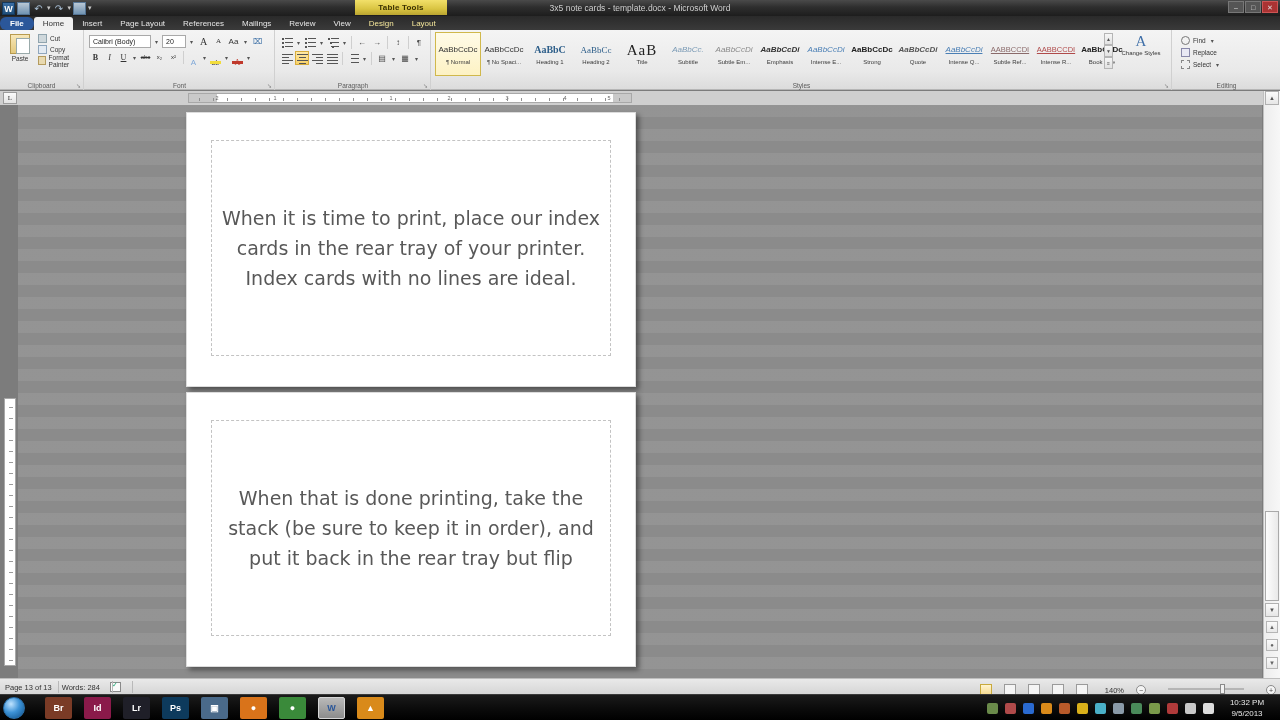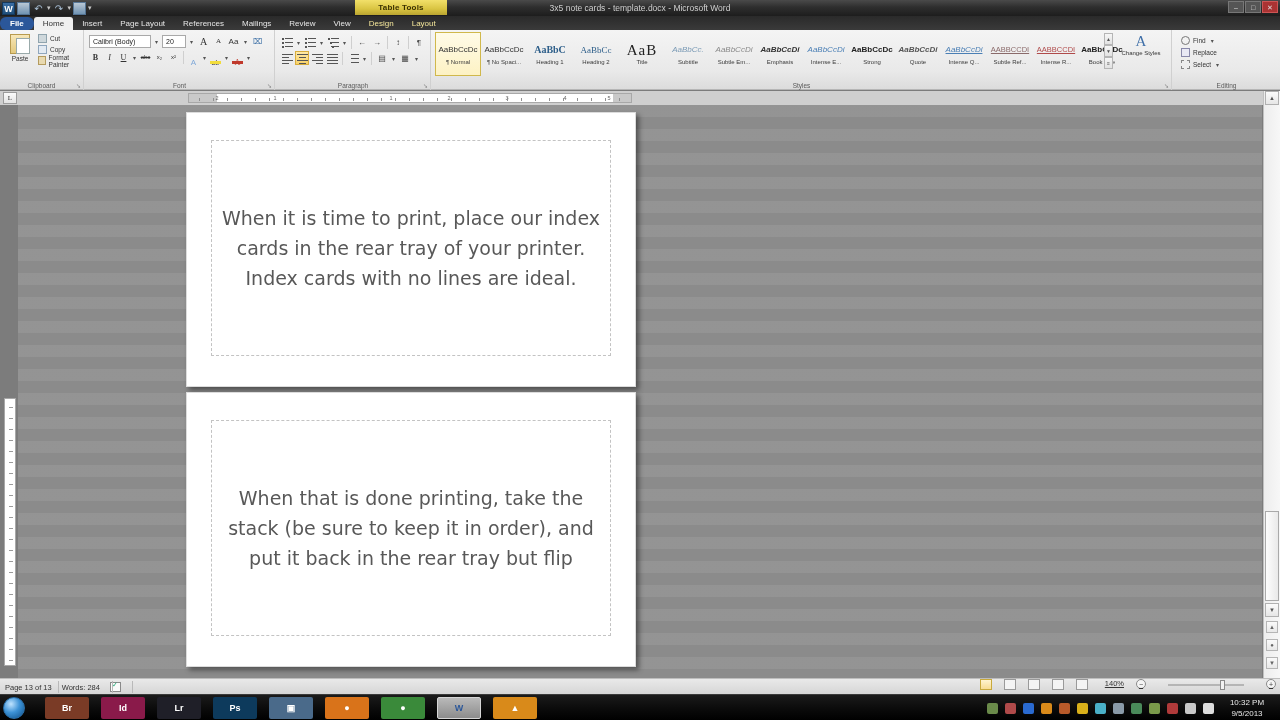--- a/index.html
+++ b/index.html
@@ -237,21 +237,21 @@
     background:linear-gradient(to bottom,#e9e9e9,#d6d6d6); border-top:1px solid #bdbdbd;
     font-size:7.5px; color:#333;
   }
   .st-left { position:absolute; left:5px; top:0; height:16px; display:flex; align-items:center; gap:10px; }
   .st-sep { position:absolute; top:2px; width:1px; height:12px; background:#b9b9b9; }
   .proofico {
     width:11px; height:10px; border:1px solid #8a8a8a; background:#fafafa;
     position:relative; display:inline-block;
   }
   .proofico:after { content:"\2713"; position:absolute; left:1px; top:-2px; font-size:7px; color:#2a7; }
-  .st-right { position:absolute; right:4px; top:0; height:16px; display:flex; align-items:flex-start; gap:12px;text-decoration:underline; }
+  .st-right { position:absolute; right:4px; top:0; height:16px; display:flex; align-items:flex-end; gap:12px;text-decoration:underline; }
   .viewbtn {
     width:12px; height:11px; border:1px solid #9a9a9a; background:#f4f4f4; display:inline-block;
   }
   .viewbtn.on { border:1px solid #c8a93c; background:linear-gradient(to bottom,#fff4cf,#f7dc93); }
   .zoomtxt { font-size:7.5px; color:#333; width:24px; text-align:right; }
   .zsliderwrap { position:relative; width:96px; height:12px; display:flex; align-items:center; }
   .ztrack { position:absolute; left:10px; right:10px; top:5px; height:2px; background:#b5b5b5; }
   .zthumb { position:absolute; left:62px; top:1px; width:5px; height:10px; background:#f2f2f2; border:1px solid #8a8a8a; }
   .zcirc { width:10px; height:10px; border:1px solid #8a8a8a; border-radius:50%; background:#f4f4f4; font-size:7px; line-height:9px; text-align:center; color:#444; }
 
@@ -261,21 +261,21 @@
     background:linear-gradient(to bottom,#1b1b1b 0%,#0c0c0c 50%,#000 100%);
     border-top:1px solid #3a3a3a;
   }
   .startorb {
     position:absolute; left:3px; top:2px; width:22px; height:22px; border-radius:50%;
     background:radial-gradient(circle at 35% 30%,#bfe3ff 0%,#3d92d6 45%,#0d4d86 100%);
     border:1px solid #2a6fa8;
   }
   .tbicons { position:absolute; left:45px; top:2px; display:flex; gap:12px; align-items:center; }
   .tbi {
-    width:44px; height:22px; display:flex; align-items:center; justify-content:center;
+    width:27px; height:22px; display:flex; align-items:center; justify-content:center;
     font-size:9px; font-weight:bold; color:#fff; border-radius:2px;
   }
   .tbi.active { background:linear-gradient(to bottom,#b9b9b9,#8c8c8c); border:1px solid #d6d6d6; }
   .tray { position:absolute; right:66px; top:0; height:26px; display:flex; align-items:center; gap:7px; }
   .tri { width:11px; height:11px; border-radius:2px; }
   .clock {
     position:absolute; right:4px; top:0; height:26px; width:58px;
     color:#e8e8e8; font-size:8px; text-align:center;
     display:flex; flex-direction:column; justify-content:center; line-height:11px;
   }

